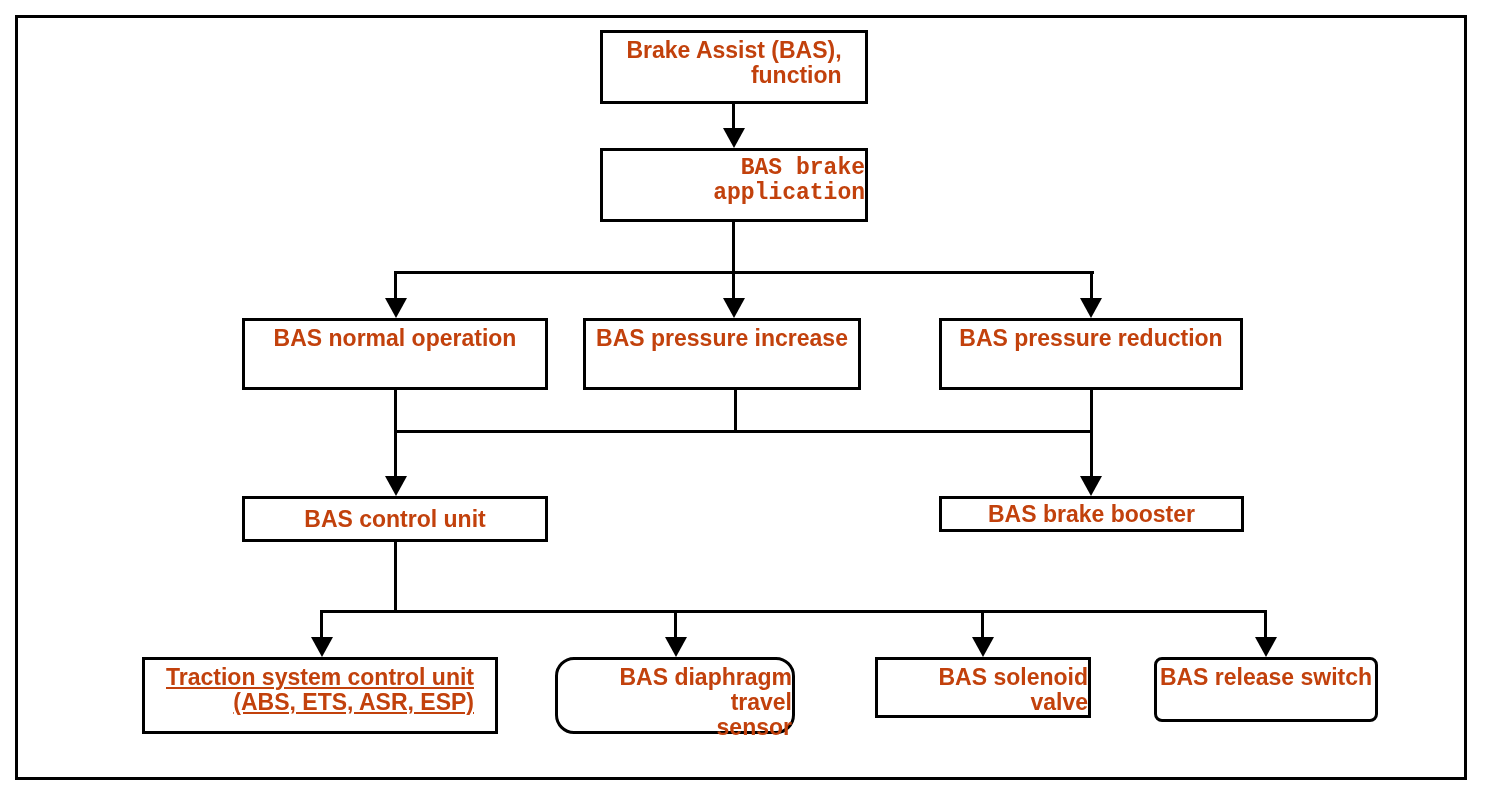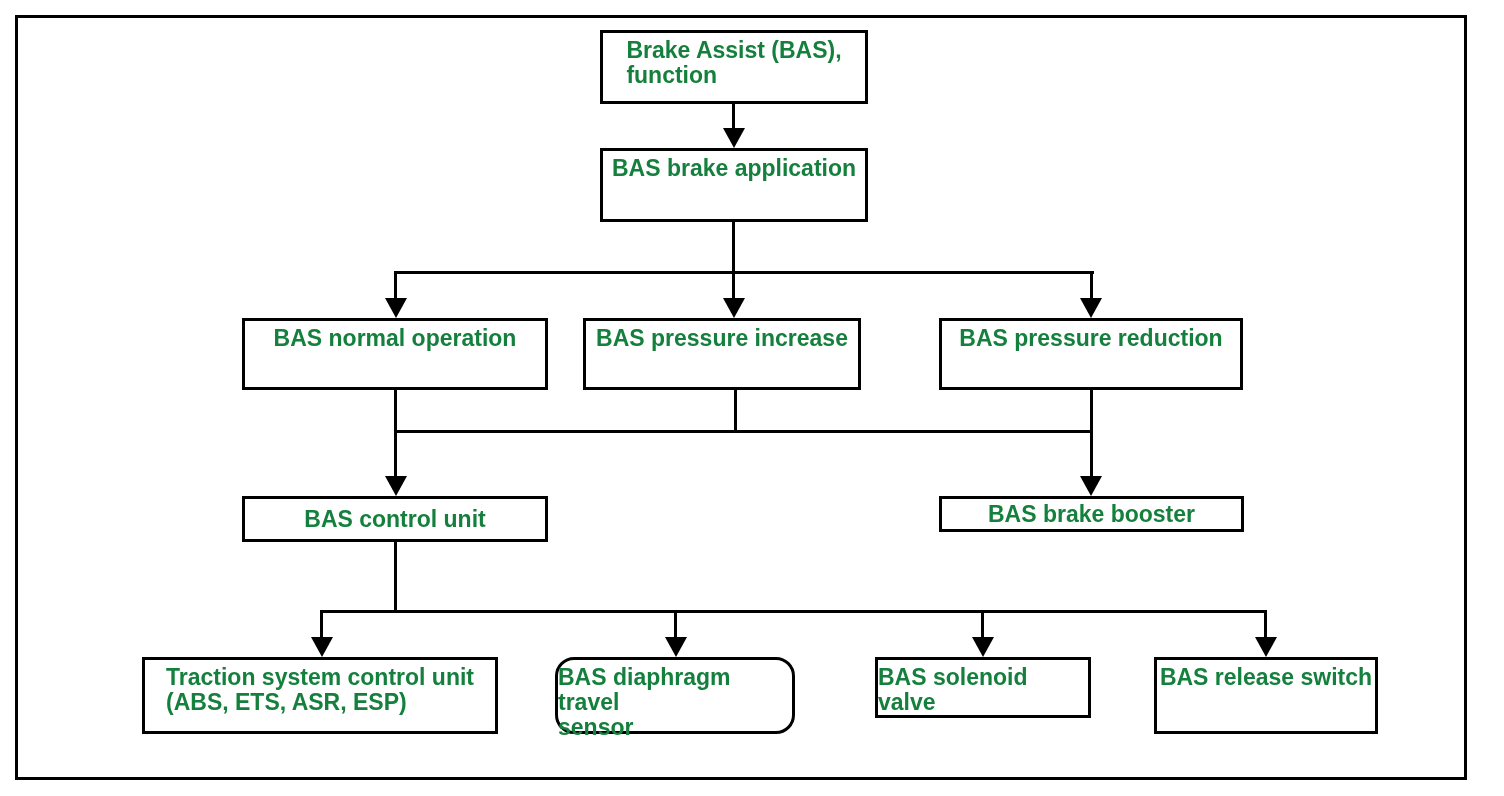--- a/index.html
+++ b/index.html
@@ -26,25 +26,25 @@
   }
   .node {
     position: absolute;
     box-sizing: border-box;
     border: 3px solid #000000;
     background: #ffffff;
     display: flex;
     justify-content: center;
     align-items: flex-start;
     padding-top: 5px;
-    text-align: left;
+    text-align: right;
     font-weight: bold;
     font-size: 23px;
     line-height: 25px;
-    color: #15803d;
+    color: #c2410c;
   }
   .node.vcenter {
     align-items: center;
     padding-top: 0;
   }
   .node span {
     white-space: pre-line;
   }
   .line {
     position: absolute;
@@ -64,53 +64,53 @@
 
 <div id="canvas">
 
   <div class="frame"></div>
 
   <div class="node" style="left:600px; top:30px; width:268px; height:74px;">
     <span>Brake Assist (BAS),
 function</span>
   </div>
 
-  <div class="node" style="left:600px; top:148px; width:268px; height:74px;">
+  <div class="node" style="left:600px; top:148px; width:268px; height:74px;font-family:Liberation Mono, monospace;">
     <span>BAS brake application</span>
   </div>
 
   <div class="node" style="left:242px; top:318px; width:306px; height:72px;">
     <span>BAS normal operation</span>
   </div>
   <div class="node" style="left:583px; top:318px; width:278px; height:72px;">
     <span>BAS pressure increase</span>
   </div>
   <div class="node" style="left:939px; top:318px; width:304px; height:72px;">
     <span>BAS pressure reduction</span>
   </div>
 
   <div class="node vcenter" style="left:242px; top:496px; width:306px; height:46px;">
     <span>BAS control unit</span>
   </div>
   <div class="node vcenter" style="left:939px; top:496px; width:305px; height:36px;">
     <span>BAS brake booster</span>
   </div>
 
-  <div class="node" style="left:142px; top:657px; width:356px; height:77px;">
+  <div class="node" style="left:142px; top:657px; width:356px; height:77px;text-decoration:underline;">
     <span>Traction system control unit
 (ABS, ETS, ASR, ESP)</span>
   </div>
   <div class="node" style="left:555px; top:657px; width:240px; height:77px;border-radius:19px;">
     <span>BAS diaphragm travel
 sensor</span>
   </div>
   <div class="node" style="left:875px; top:657px; width:216px; height:61px;">
     <span>BAS solenoid valve</span>
   </div>
-  <div class="node" style="left:1154px; top:657px; width:224px; height:77px;">
+  <div class="node" style="left:1154px; top:657px; width:224px; height:65px;border-radius:8px;">
     <span>BAS release switch</span>
   </div>
 
   <div class="line" style="left:732px; top:104px; width:3px; height:26px;"></div>
   <div class="arrow" style="left:723px; top:128px;"></div>
 
   <div class="line" style="left:732px; top:222px; width:3px; height:76px;"></div>
   <div class="line" style="left:394px; top:271px; width:700px; height:3px;"></div>
   <div class="line" style="left:394px; top:271px; width:3px; height:27px;"></div>
   <div class="arrow" style="left:385px; top:298px;"></div>

